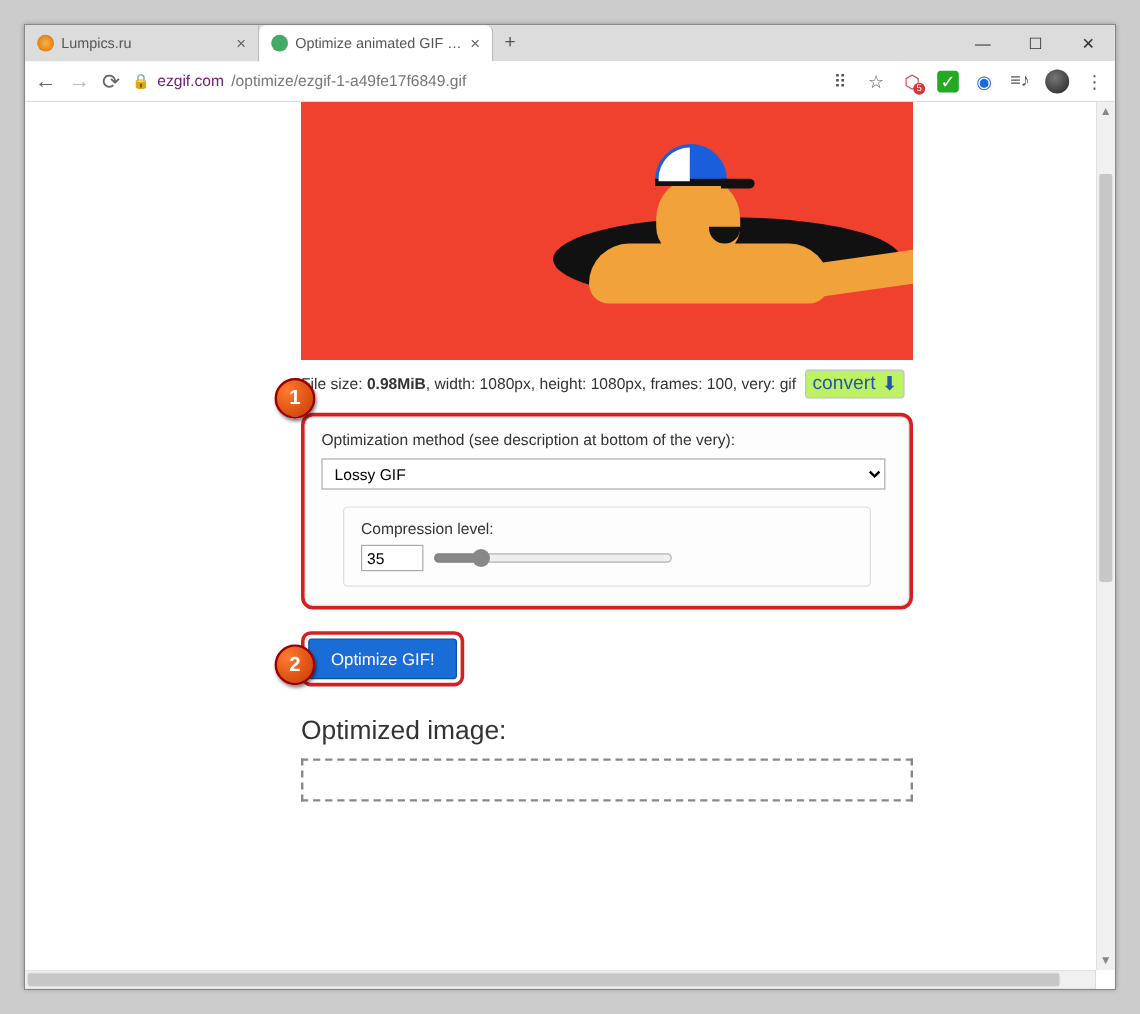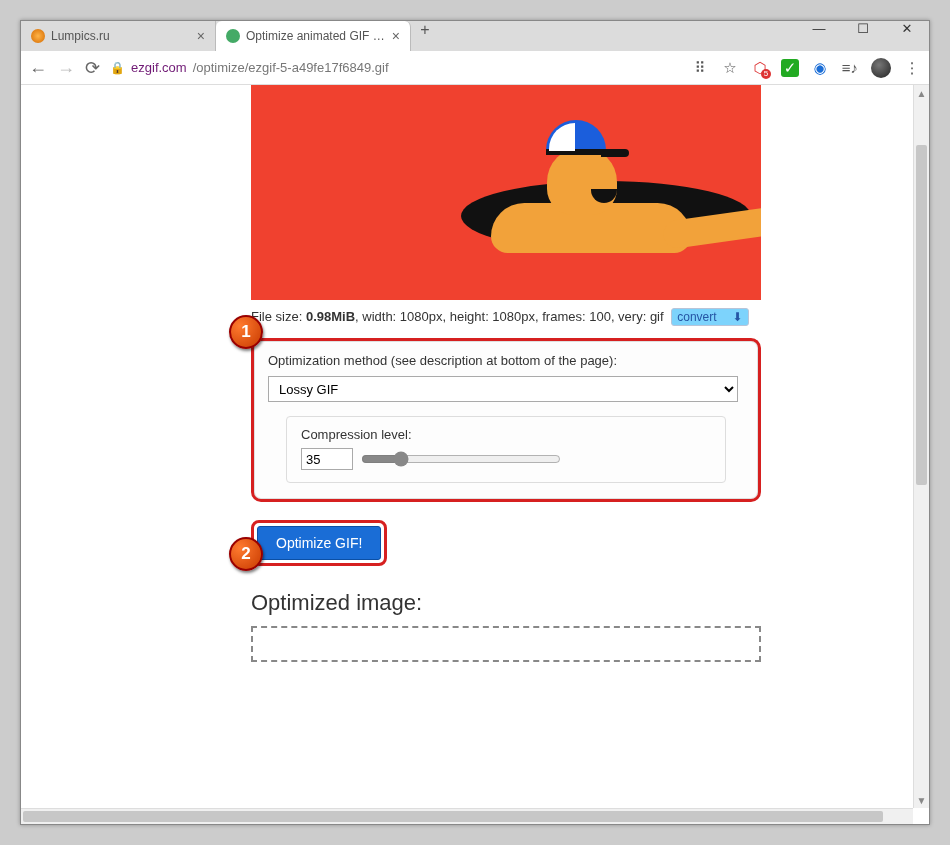--- a/index.html
+++ b/index.html
@@ -1,18 +1,18 @@
 <!DOCTYPE html>
 <html><head>
 <meta charset="utf-8">
 <style>
 * { box-sizing: border-box; margin: 0; padding: 0; font-family: "Segoe UI", Arial, sans-serif; }
 body { background: #ccc; width: 950px; height: 845px; overflow: hidden; position: relative; }
 .outer-frame { position: absolute; top: 20px; left: 20px; width: 910px; height: 805px; border: 1px solid #888; background: #fff; display: flex; flex-direction: column; box-shadow: 0 0 4px rgba(0,0,0,.3); }
-.titlebar { height: 30px; background: #dcdcdc; display: flex; align-items: flex-start; }
+.titlebar { height: 30px; background: #dcdcdc; display: flex; align-items: center; }
 .tab { height: 30px; display: flex; align-items: center; padding: 0 10px; font-size: 12px; color: #555; gap: 6px; border-right: 1px solid #bbb; position: relative; }
 .tab.inactive { background: #dcdcdc; width: 195px; }
 .tab.active { background: #fff; border-top-left-radius: 6px; border-top-right-radius: 6px; width: 195px; }
 .tab .favicon { width: 14px; height: 14px; border-radius: 50%; }
 .fav-orange { background: radial-gradient(circle,#ffb347,#d46a00); }
 .fav-ezgif { background: #4a6; border-radius: 2px; }
 .tab-title { flex: 1; white-space: nowrap; overflow: hidden; text-overflow: ellipsis; }
 .tab-close { font-size: 14px; color: #666; cursor: pointer; }
 .newtab { width: 28px; display: flex; align-items: center; justify-content: center; font-size: 16px; color: #555; cursor: pointer; }
 .win-controls { margin-left: auto; display: flex; }
@@ -36,21 +36,21 @@
 .cap { position:absolute; top:35px; left:295px; width:60px; height:35px; background:#1b5edc; border-radius:30px 30px 0 0; border-bottom:6px solid #111;}
 .cap-brim { position:absolute; top:64px; left:350px; width:28px; height:8px; background:#111; border-radius:0 6px 6px 0;}
 .cap-front{position:absolute;top:38px;left:298px;width:26px;height:28px;background:#fff;border-radius:26px 0 0 0;}
 .hole { position:absolute; top:96px; left:210px; width:290px; height:70px; background:#111; border-radius:50%; }
 .head { position:absolute; top:62px; left:296px; width:70px; height:68px; background:#f2a23a; border-radius:40px 40px 30px 30px; }
 .mouth{position:absolute;top:104px;left:340px;width:26px;height:14px;background:#111;border-radius:0 0 16px 16px;}
 .shoulder{position:absolute;top:118px;left:240px;width:200px;height:50px;background:#f2a23a;border-radius:60px 60px 30px 30px;}
 .arm{position:absolute;top:128px;left:412px;width:130px;height:28px;background:#f2a23a;border-radius:18px;transform:rotate(-8deg);}
 .file-info { font-size: 13px; color: #333; margin-top: 8px; }
 .file-info b { font-weight: 600; }
-.convert-btn { display:inline-flex; align-items:center; gap:16px; background:#7dd3fc; border:1px solid #b8c4d8; color:#2555a5; font-size:12px; padding:1px 5px; border-radius:3px; cursor:pointer; margin-left:4px;}
+.convert-btn { display:inline-flex; align-items:center; gap:5px; background:#bef264; border:1px solid #b8c4d8; color:#2555a5; font-size:16px; padding:1px 5px; border-radius:3px; cursor:pointer; margin-left:4px;}
 .opt-box { border:3px solid #d62020; border-radius:10px; padding:12px 14px 16px; margin-top:12px; background:#fdfdfd; position:relative; width:510px; box-shadow:inset 0 0 0 1px #e0e0e0;}
 .opt-label { font-size:13px; color:#333; margin-bottom:8px; }
 .opt-select { width:470px; height:26px; border:1px solid #aaa; font-size:13px; padding:2px 6px; background:#fff; }
 .opt-inner { border:1px solid #ddd; border-radius:4px; padding:10px 14px 12px; margin-top:14px; margin-left:18px; width:440px; font-size:13px; color:#333;}
 .comp-row{display:flex;align-items:center;gap:8px;margin-top:6px;flex-wrap:wrap;}
 .comp-input{width:52px;height:22px;border:1px solid #aaa;font-size:13px;padding:10px 4px;}
 .comp-range{width:200px;accent-color:#888;}
 .comp-note{font-size:13px;color:#333;}
 .optimize-btn-wrap{display:inline-block;padding:3px;border:3px solid #d62020;border-radius:8px;margin-top:18px;}
 .optimize-btn2{background:#1a6dd6;color:#fff;border:1px solid #0b4fa5;padding:8px 18px;font-size:14px;border-radius:3px;cursor:pointer;}
@@ -88,21 +88,21 @@
     </div>
   </div>
 
   <div class="toolbar">
     <span class="nav-arrow">←</span>
     <span class="nav-arrow disabled">→</span>
     <span class="nav-arrow">⟳</span>
     <div class="url-box">
       <span class="lock-icon">🔒</span>
       <span class="url-host">ezgif.com</span>
-        <span class="url-path">/optimize/ezgif-5-a49fe17f6849.gif</span>
+        <span class="url-path">/optimize/ezgif-1-a49fe17f6849.gif</span>
     </div>
     <div class="tb-right">
       <span class="tb-icon">⠿</span>
       <span class="tb-icon">☆</span>
       <span class="tb-icon" style="color:#d33;">⬡<span class="badge-red">5</span></span>
       <span class="tb-icon" style="background:#2a2;color:#fff;border-radius:3px;">✓</span>
       <span class="tb-icon" style="color:#1a6dd6;">◉</span>
       <span class="tb-icon">≡♪</span>
       <span class="avatar"></span>
       <span class="tb-icon">⋮</span>
@@ -127,21 +127,21 @@
 
         <div class="file-info">
           <span>File size: </span><b>0.98MiB</b><span>, width: 1080px, height: 1080px, frames: 100, very: gif</span>
           <span class="convert-btn">
               <span>convert</span> 
               <span style="color:#2555a5;">⬇</span>
             </span>
         </div>
 
         <div class="opt-box">
-          <div class="opt-label">Optimization method (see description at bottom of the page):</div>
+          <div class="opt-label">Optimization method (see description at bottom of the very):</div>
           <select class="opt-select">
             <option>Lossy GIF</option>
           </select>
           <div class="opt-inner">
             <div>Compression level:</div>
             <div class="comp-row">
               <input class="comp-input" value="35" style="">
               <input type="range" min="0" max="200" value="35" class="comp-range" style="">
             </div>
           </div>

